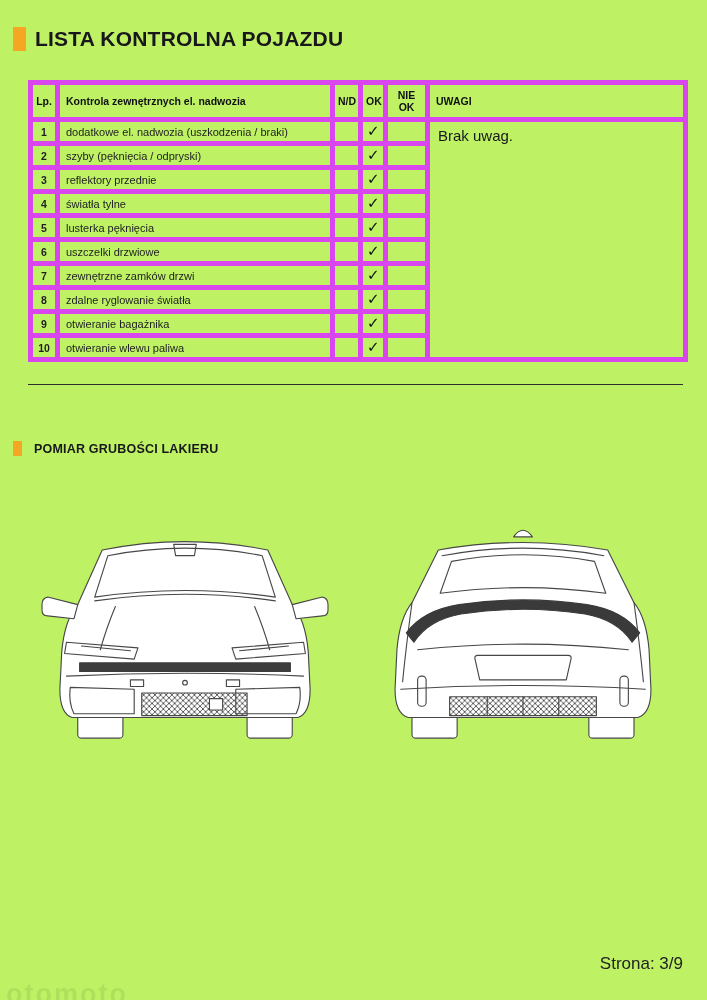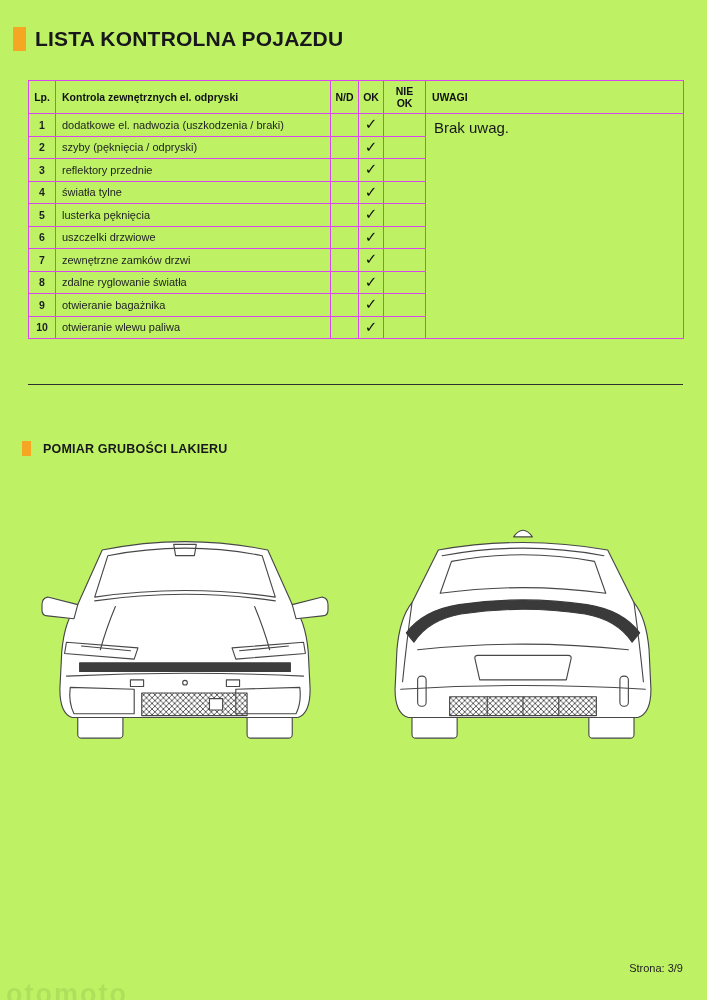--- a/index.html
+++ b/index.html
@@ -5,45 +5,45 @@
   * { margin:0; padding:0; box-sizing:border-box; }
   html,body { background:#ffffff; }
   body { font-family:"Liberation Sans", sans-serif; }
   .page { position:relative; width:707px; height:1000px; background:#bef264; overflow:hidden; }
 
   
   .title-row { position:absolute; display:flex; align-items:center; gap:9px; }
   .main-title { top:27px; left:13px; }
   .sq-lg { width:13px; height:24px; background:#F5A623; flex:0 0 auto; }
   .main-title h1 { font-size:21px; font-weight:bold; color:#17171c; letter-spacing:.2px; }
-  .sub-title { top:441px; left:22px;gap:12px; }
+  .sub-title { top:441px; left:13px;gap:12px; }
   .sq-sm { width:9px; height:15px; background:#F5A623; flex:0 0 auto; }
   .sub-title h2 { font-size:12.5px; font-weight:bold; color:#17171c; letter-spacing:.2px; }
 
   
   .checklist-wrap { position:absolute; top:80px; left:28px; width:655px; }
   table.checklist { border-collapse:collapse; width:100%; table-layout:fixed; }
-  .checklist th, .checklist td { border:1px solid #d946ef; vertical-align:middle; }
+  .checklist th, .checklist td { border:5px solid #d946ef; vertical-align:middle; }
   .checklist th { font-size:10.5px; font-weight:bold; color:#101014; padding:4px 3px; height:21px; text-align:center; }
   .checklist th.left { text-align:left; padding-left:6px; }
   .checklist td { font-size:11px; color:#1d1d22; height:22.5px; padding:2px 4px; }
   td.num { text-align:center; font-weight:bold; font-size:10.5px; }
   td.label { padding-left:6px; }
   td.mark { text-align:center; }
   td.mark.check { font-family:"DejaVu Sans", sans-serif; font-size:15px; font-weight:bold; color:#0d0d0d; line-height:1; }
   td.uwagi { vertical-align:top; padding:5px 8px; font-size:15px; color:#17171c; }
 
   
   .divider { position:absolute; top:384px; left:28px; width:655px; border-top:1.5px solid #2f2f2f; }
 
   
   .cars { position:absolute; top:503px; left:0; width:707px; display:flex; justify-content:center; align-items:flex-start; gap:18px; }
 
   
-  .footer { position:absolute; right:24px; bottom:26px; font-size:11px; color:#222;margin-top:8px; }
+  .footer { position:absolute; right:24px; bottom:26px; font-size:17px; color:#222;margin-top:8px; }
   .watermark { position:absolute; left:6px; bottom:-10px; font-size:27px; font-weight:bold; color:#000; opacity:.07; letter-spacing:2px; }
 </style>
 </head>
 <body>
 
 <div class="page">
 
   <div class="title-row main-title">
     <span class="sq-lg"></span>
     <h1>LISTA KONTROLNA POJAZDU</h1>
@@ -55,21 +55,21 @@
         <col style="width:27px">
           <col style="width:275px">
           <col style="width:28px">
         <col style="width:25px">
           <col style="width:42px">
           <col style="width:258px">
       </colgroup>
       <thead>
         <tr>
           <th>Lp.</th>
-          <th class="left">Kontrola zewnętrznych el. odpryski</th>
+          <th class="left">Kontrola zewnętrznych el. nadwozia</th>
           <th>N/D</th>
           <th>OK</th>
           <th>NIE OK</th>
           <th class="left">UWAGI</th>
         </tr>
       </thead>
       <tbody>
         <tr>
           <td class="num">1</td>
           <td class="label">dodatkowe el. nadwozia (uszkodzenia / braki)</td>

